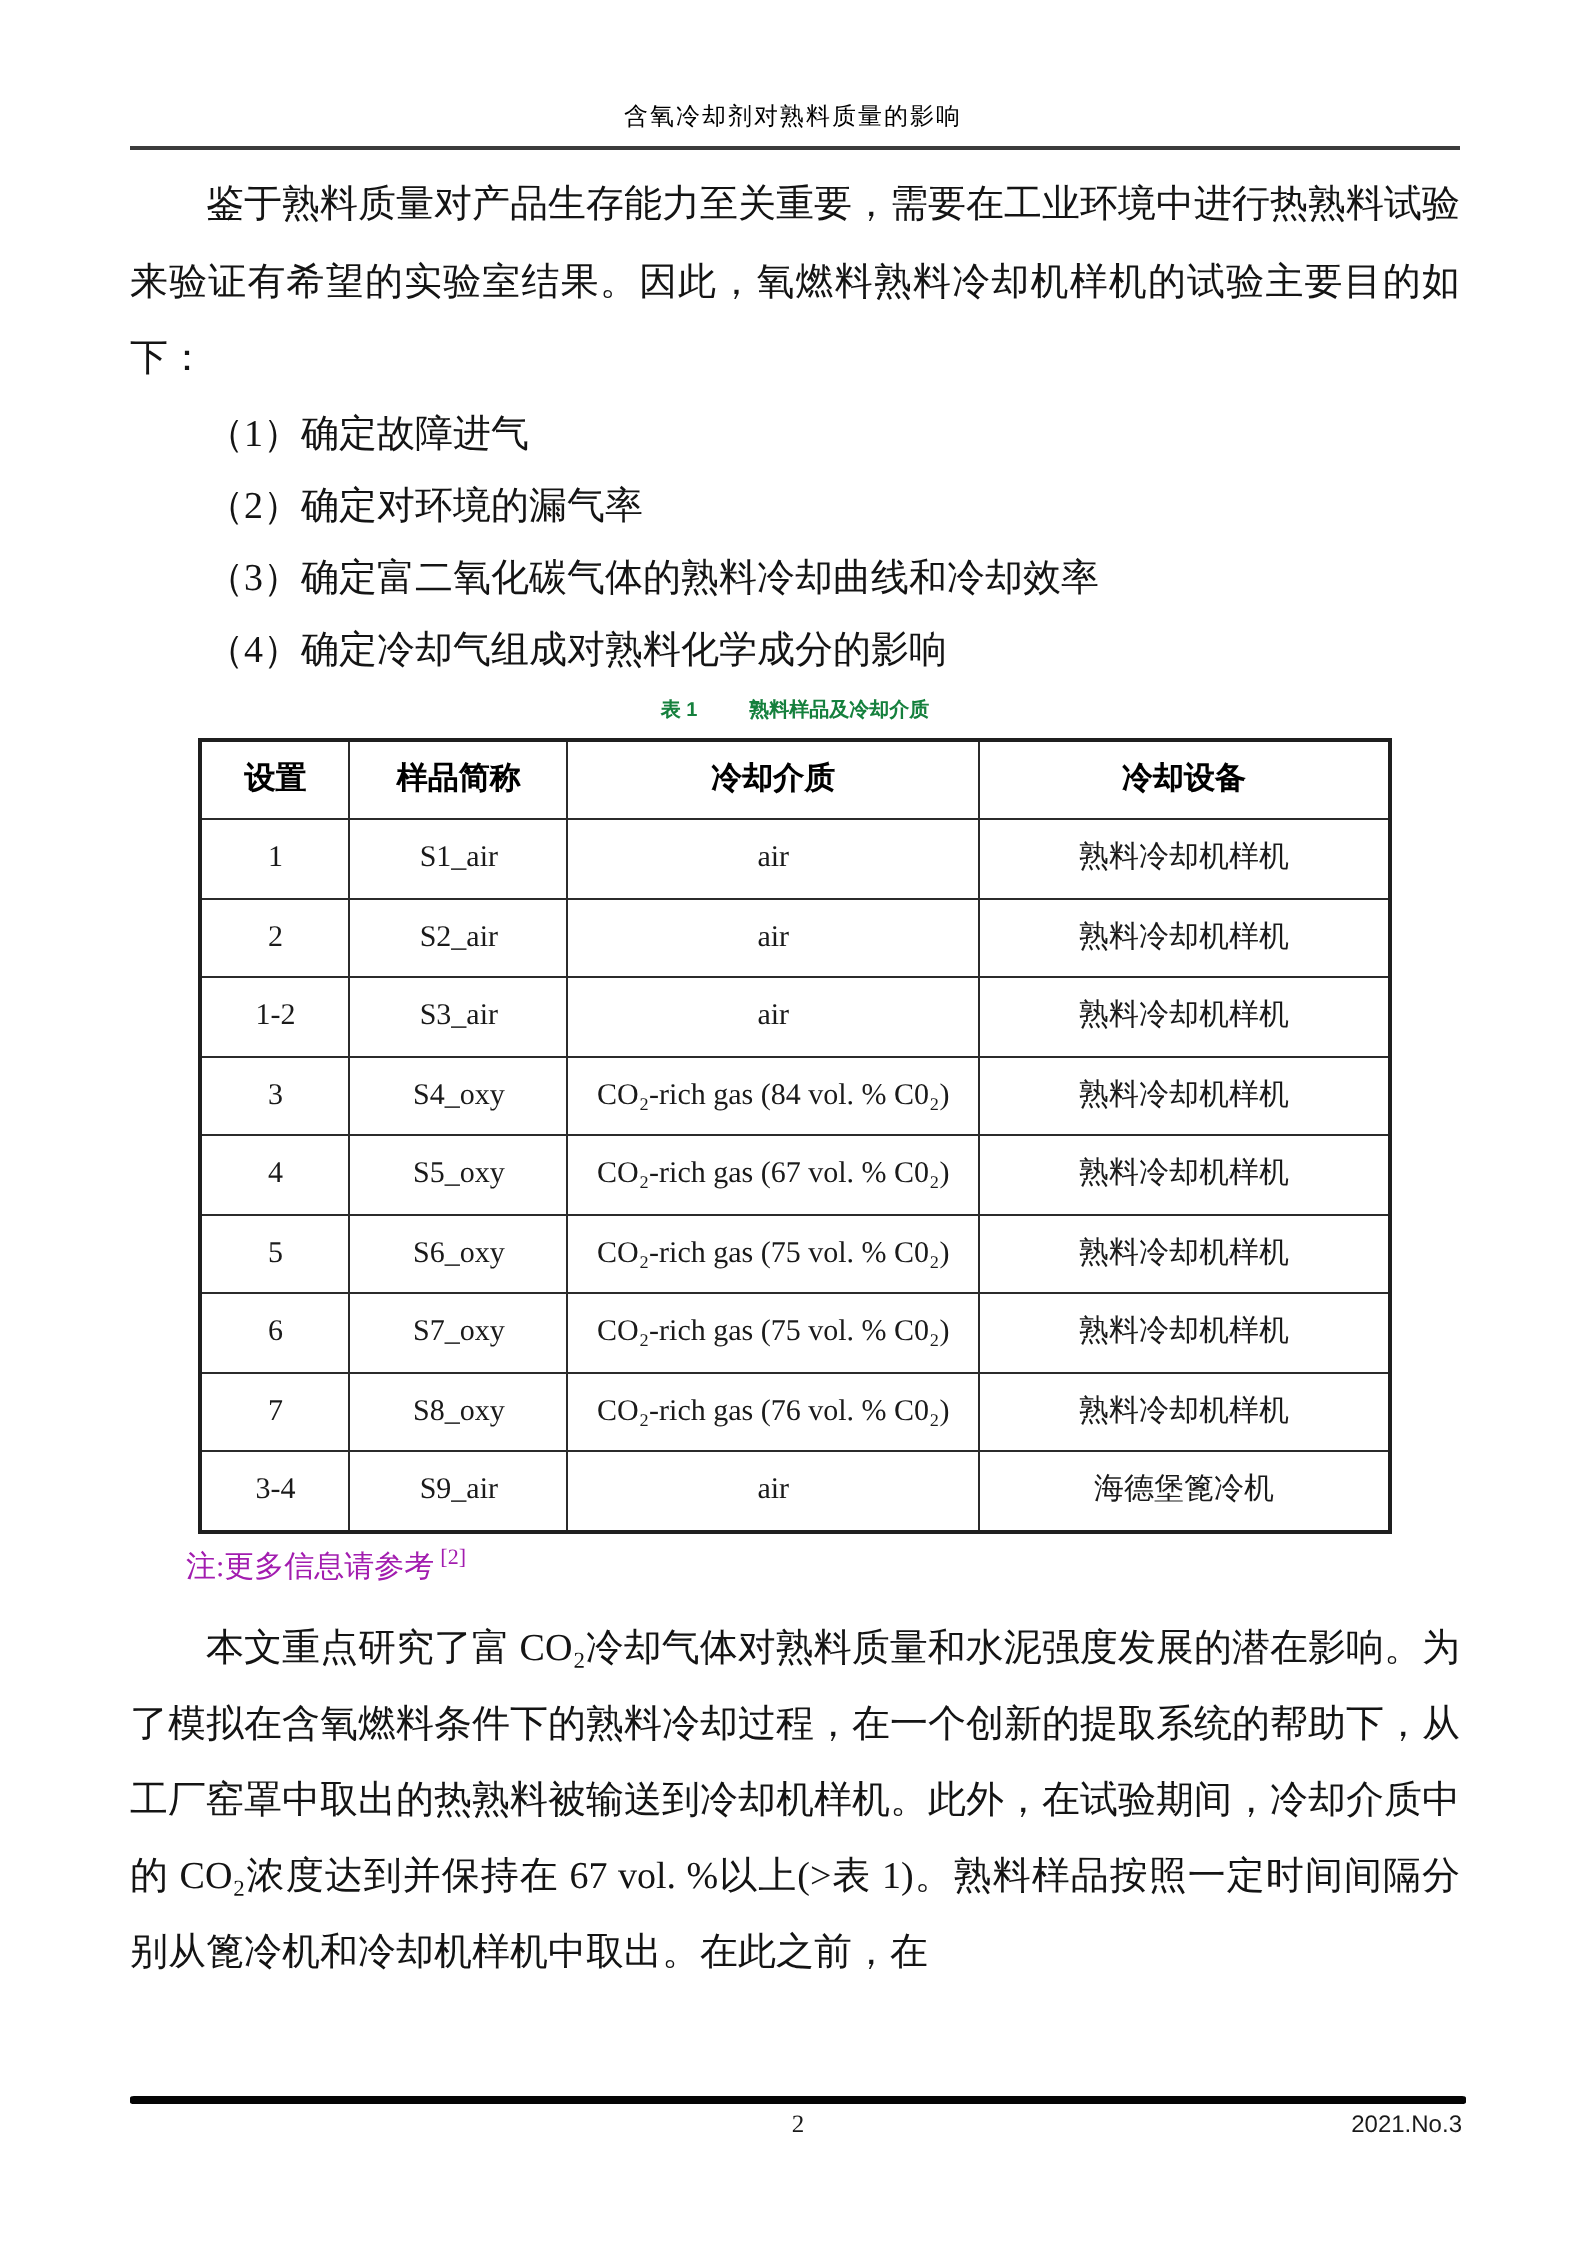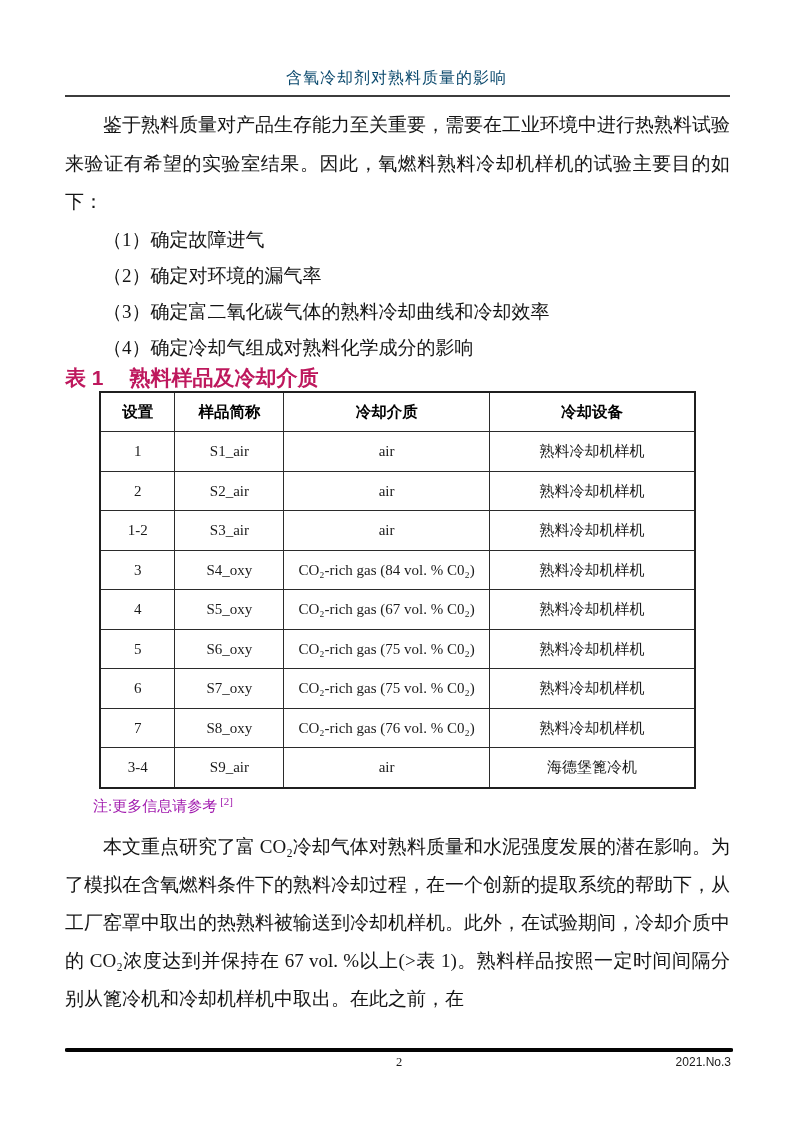--- a/index.html
+++ b/index.html
@@ -8,25 +8,25 @@
     width: 793px; height: 1122px;
     position: relative;
     font-family: "Liberation Serif", "DejaVu Serif", serif;
     color: #171717;
     overflow: hidden;
   }
   .page { position: absolute; inset: 0; }
 
   
   .running-header {
-    padding-top: 68px;
-    text-align: center;
-    font-size: 16px;
+    padding-top: 50px;
+    text-align: center;
+    font-size: 12px;
     letter-spacing: 1px;
-    color: #0c4a6e;
+    color: #000000;
   }
   .header-rule {
     margin: 6px 63px 0 65px;
     border-top: 2px solid #3c3c3c;
     height: 0;
   }
 
   
   .content {
     margin: 9px 63px 0 65px;
@@ -41,25 +41,26 @@
 
   sup.ref {
     font-size: 11px;
     vertical-align: 7px;
     line-height: 0;
   }
 
   
   .table-caption {
     margin-top: 1px;
+    text-align: center;
     font-family: "Liberation Sans", "DejaVu Sans", sans-serif;
     font-weight: bold;
-    font-size: 21px;
+    font-size: 10px;
     line-height: 21px;
-    color: #be185d;
+    color: #15803d;
   }
   .table-caption .cap-label { margin-right: 26px; }
 
   table.data-table {
     width: 597px;
     margin: 3px auto 0 auto;
     border-collapse: collapse;
     table-layout: fixed;
   }
   table.data-table th, table.data-table td {

